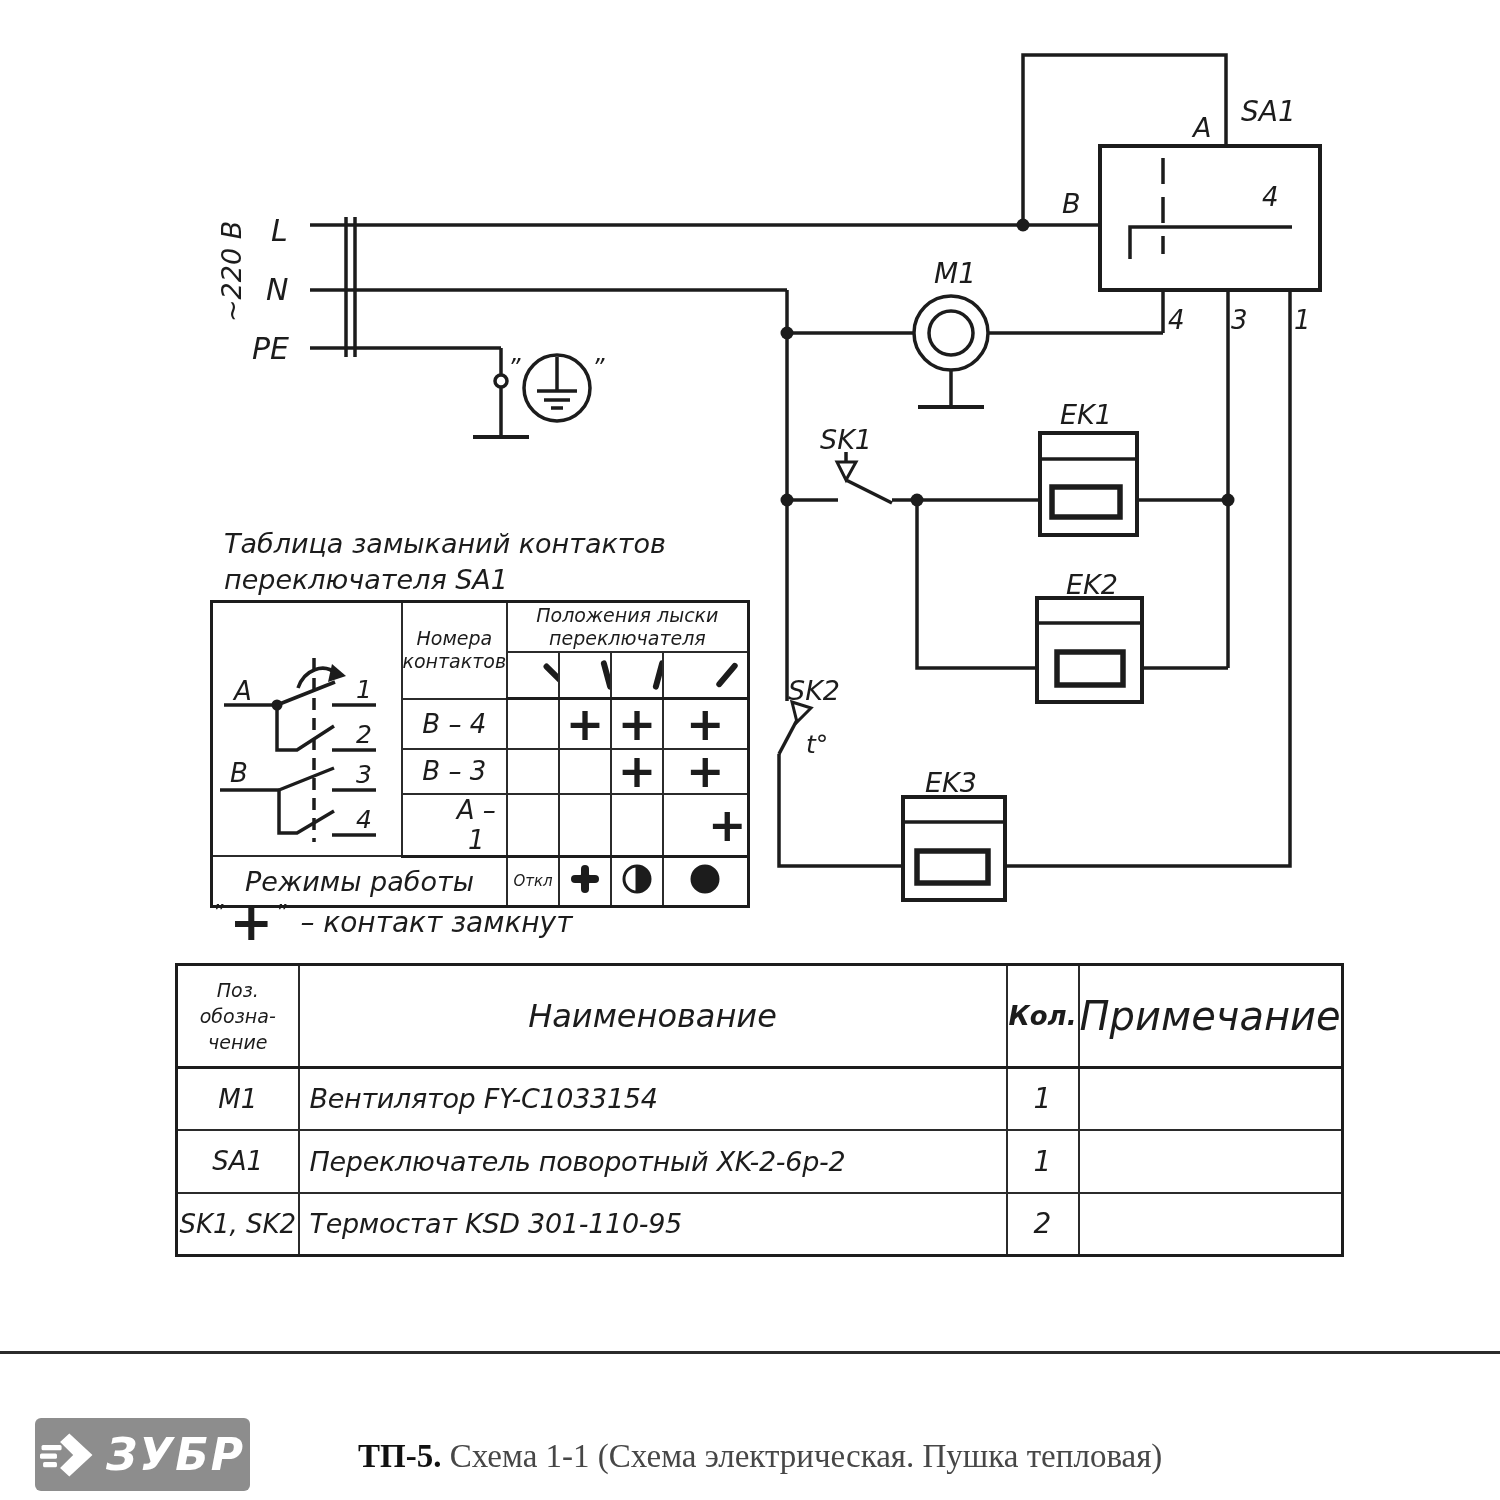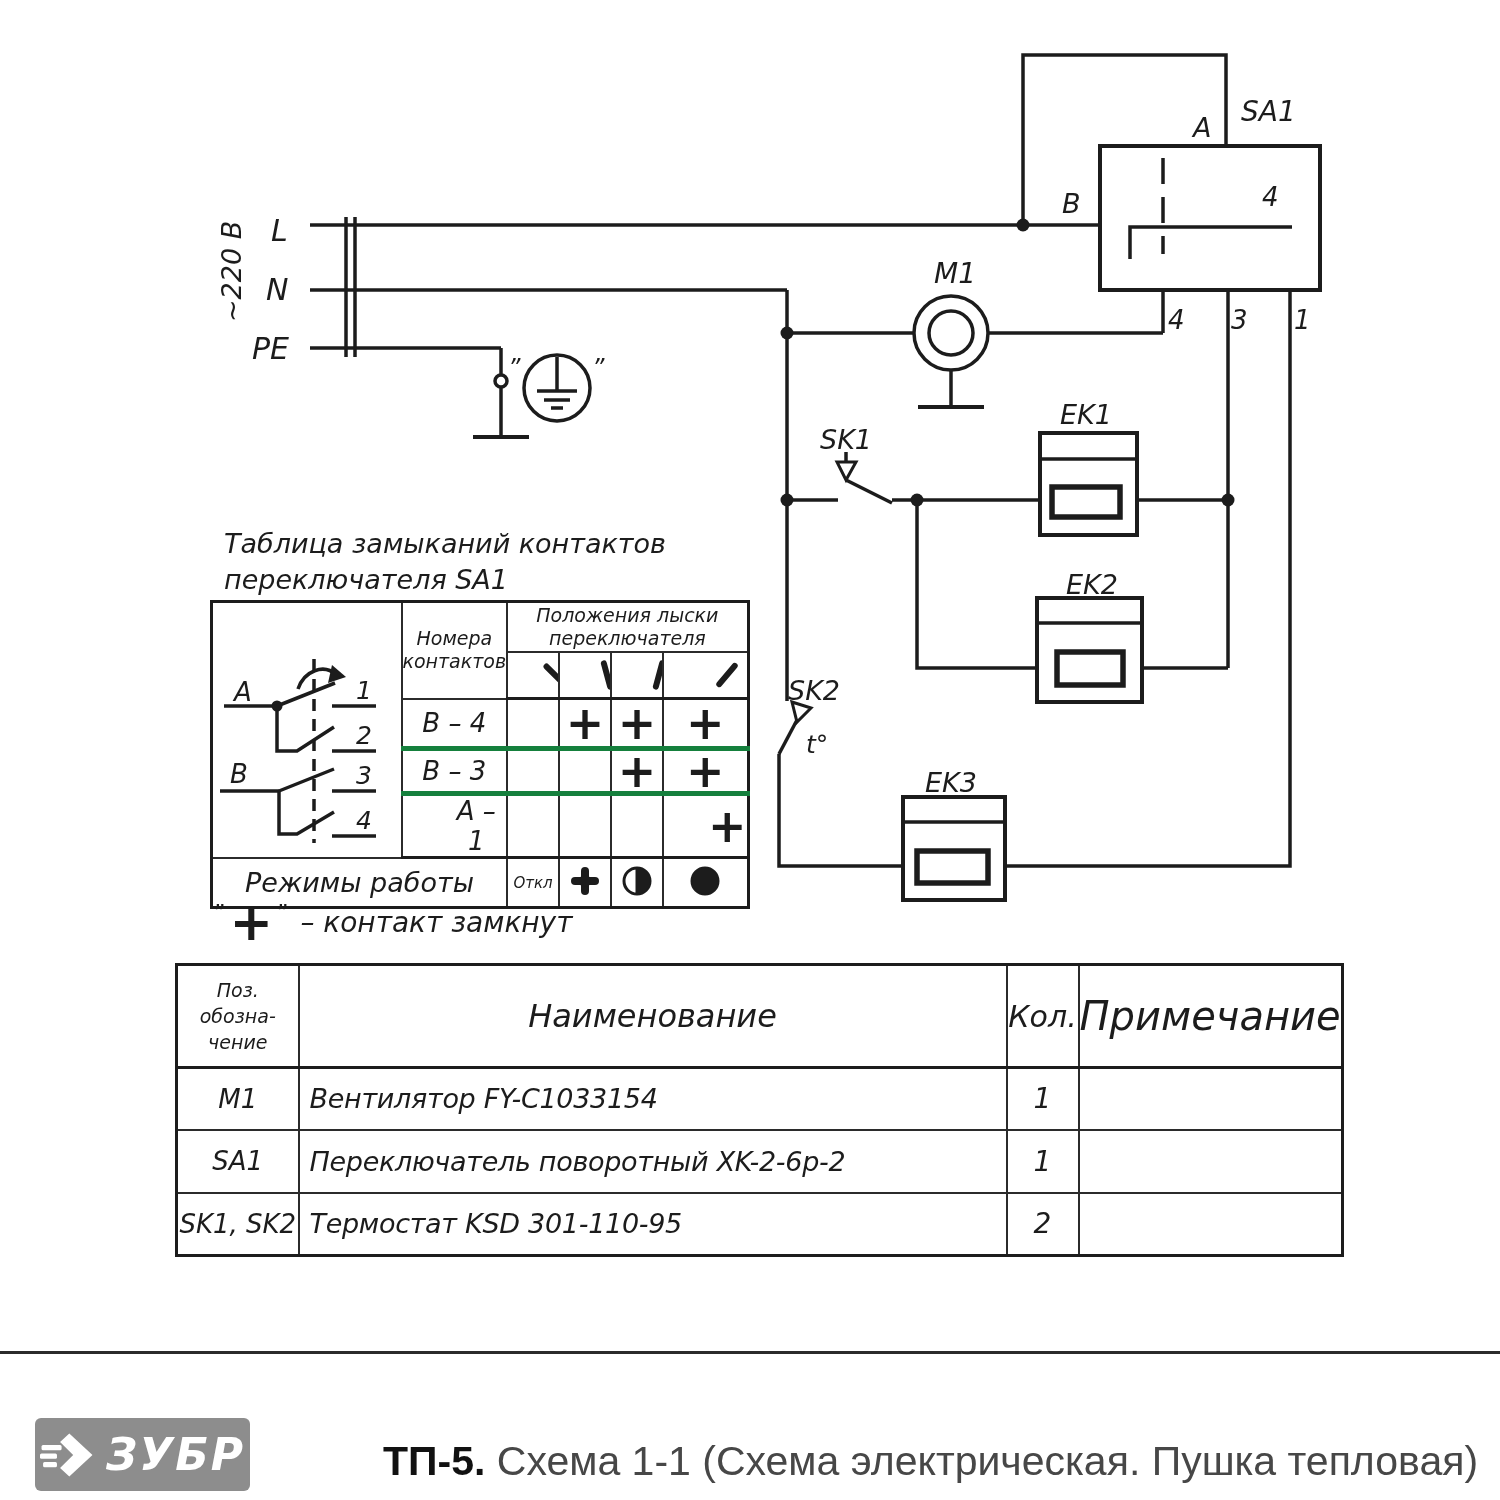--- a/index.html
+++ b/index.html
@@ -14,21 +14,21 @@
   .lbl{font-family:"DejaVu Sans",sans-serif;font-style:italic;fill:#1c1c1c;}
   .tri{fill:#ffffff;stroke:#1c1c1c;stroke-width:3;}
 
   
   #contact-title{position:absolute;left:224px;top:526px;font-style:italic;
       font-size:27px;line-height:36px;color:#1c1c1c;}
   #contact-table{position:absolute;left:210px;top:600px;border-collapse:collapse;
       table-layout:fixed;border:3px solid #1c1c1c;}
   #contact-table td{border:2px solid #2b2b2b;padding:0;text-align:center;
       vertical-align:middle;font-style:italic;color:#1c1c1c;overflow:hidden;}
-  #contact-table td.thinrow{border-top:5px solid #15803d;border-radius:15px;}
+  #contact-table td.thinrow{border-top:1px solid #15803d;border-radius:15px;}
   #contact-table td.thickb{border-bottom:3px solid #1c1c1c;padding-left:44px;}
   .hdr-small{font-size:19px;line-height:23px;font-style:italic;}
   .c-label{font-size:26px;}
   .c-plus{font-size:46px;font-weight:600;line-height:40px;}
   .tick{width:6px;height:30px;background:#1c1c1c;border-radius:3px;margin:0 auto;}
   .rN45{transform:rotate(-45deg);} .rN15{transform:rotate(-15deg);}
   .rP15{transform:rotate(15deg);}  .rP40{transform:rotate(40deg);}
   .modes{font-size:27px;}
   .off{font-size:15px;}
 
@@ -39,35 +39,35 @@
   #note .txt{font-size:28px;font-style:italic;margin-left:10px;}
 
   
   #parts-table{position:absolute;left:175px;top:963px;border-collapse:collapse;
       table-layout:fixed;border:3px solid #1c1c1c;}
   #parts-table td{border:2px solid #2b2b2b;padding:0;vertical-align:middle;
       font-style:italic;color:#1c1c1c;text-align:center;overflow:hidden;}
   #parts-table tr.hdr td{border-bottom:3px solid #1c1c1c;}
   .h-pos{font-size:19px;line-height:26px;}
   .h-name{font-size:32px;}
-  .h-qty{font-size:30px;}
+  .h-qty{font-size:26px;font-weight:bold;}
   .h-note{font-size:40px;}
   .p-pos{font-size:26px;}
   .p-name{font-size:27px;text-align:left !important;padding-left:10px !important;
       white-space:nowrap;letter-spacing:-0.3px;}
   .p-qty{font-size:28px;}
 
   
   #footer-sep{position:absolute;left:0;top:1351px;width:1500px;height:3px;background:#2b2b2b;}
   #logo{position:absolute;left:35px;top:1418px;width:215px;height:73px;border-radius:6px;
       display:flex;align-items:center;justify-content:center;gap:6px;}
   #logo .brand{color:#ffffff;font-weight:800;font-style:italic;font-size:44px;
       letter-spacing:2px;font-family:"DejaVu Sans",sans-serif;}
-  #caption{position:absolute;left:383px;top:1438px;font-size:41px;
-      font-family:Liberation Sans, sans-serif;white-space:nowrap;}
+  #caption{position:absolute;left:358px;top:1438px;font-size:33px;
+      font-family:Liberation Serif, serif;white-space:nowrap;}
   #caption .model{font-weight:bold;}
 </style>
 </head>
 <body>
 
 <svg id="schematic" width="1500" height="955" viewBox="0 0 1500 955">
 
   <g>
     <path class="wire" d="M310 225 H1100"></path>
     <path class="wire" d="M310 290 H787"></path>

